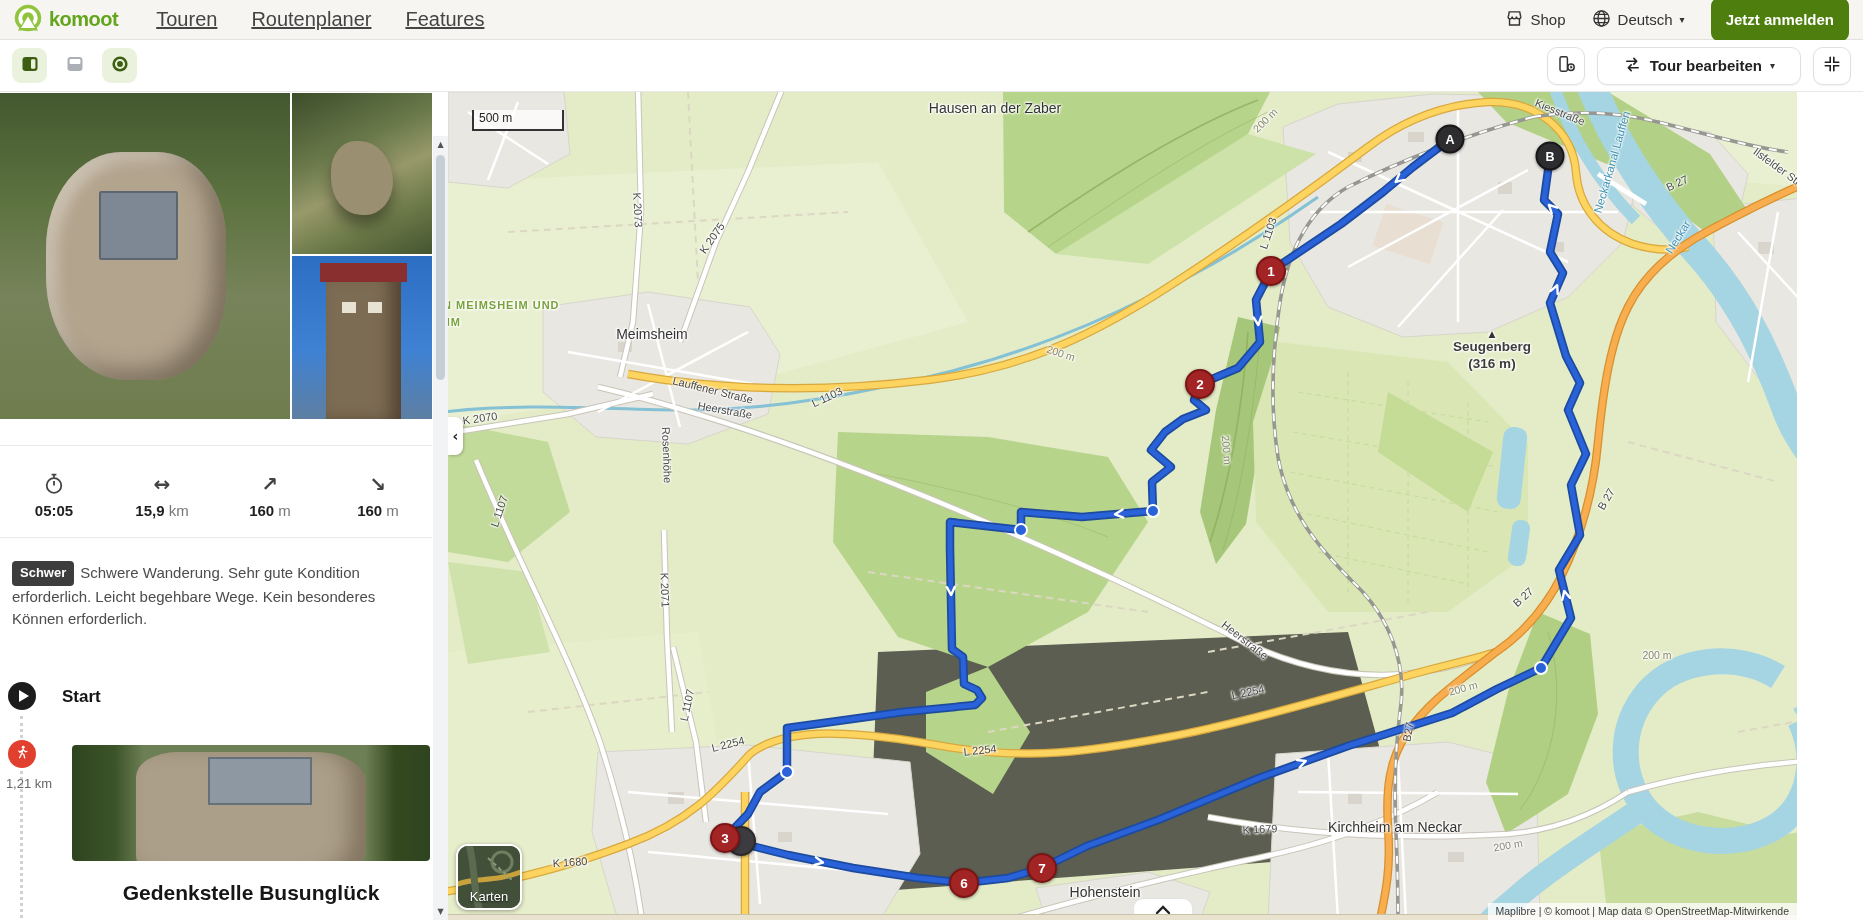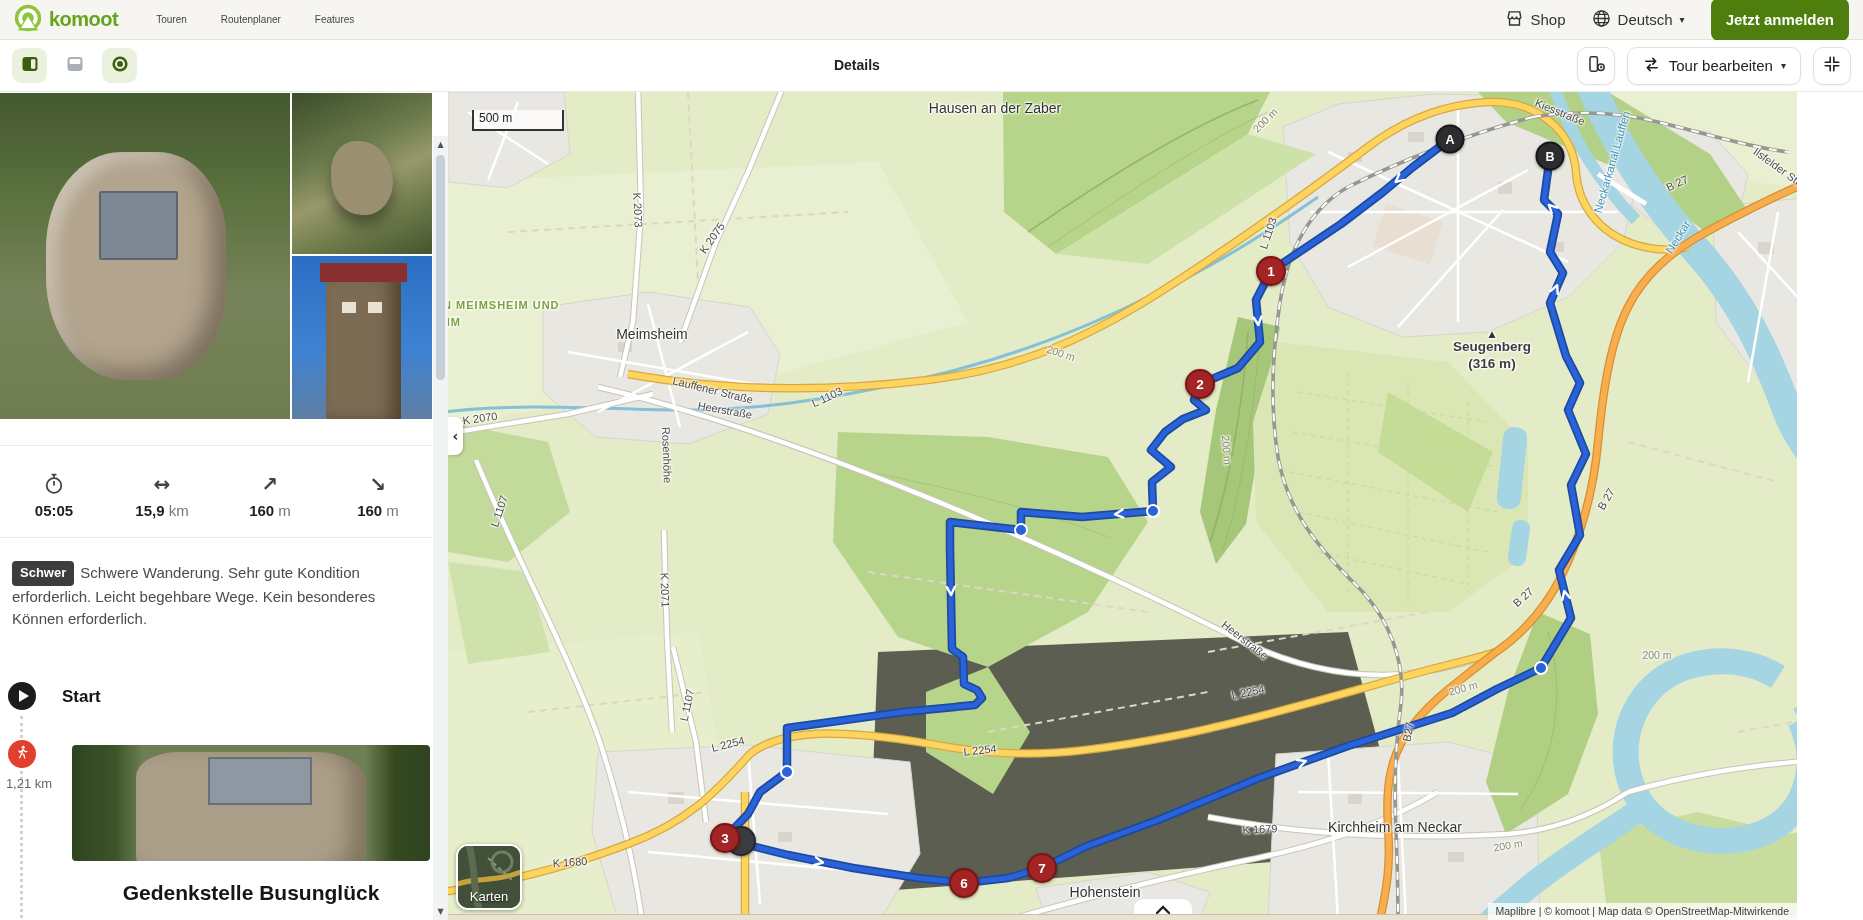--- a/index.html
+++ b/index.html
@@ -6,42 +6,42 @@
   .app{position:relative;width:1863px;height:920px;overflow:hidden;background:#fff;
        font-family:"Liberation Sans",sans-serif;color:#333;}
   .glyph{font-family:"DejaVu Sans",sans-serif;}
 
   
   .navbar{position:absolute;left:0;top:0;width:100%;height:40px;background:#f6f5f2;
           border-bottom:1px solid #e4e2dc;display:flex;align-items:center;box-sizing:border-box;padding:0 14px;}
   .brand{display:flex;align-items:center;gap:7px;cursor:pointer;}
   .brand-name{font-size:20px;font-weight:700;color:#64a51e;letter-spacing:-.5px;}
   .nav-links{display:flex;gap:34px;margin-left:38px;}
-  .nav-link{font-size:10px;color:#444;cursor:pointer;}
+  .nav-link{font-size:20px;color:#444;cursor:pointer;text-decoration:underline;}
   .nav-right{margin-left:auto;display:flex;align-items:center;gap:26px;}
   .nav-item{display:flex;align-items:center;gap:7px;font-size:15px;color:#333;cursor:pointer;}
   .caret{font-size:10px;color:#333;}
   .signup-btn{background:#4e7e0e;color:#ffffff;font-weight:700;font-size:15px;border:none;
           border-radius:8px;padding:13px 15px;cursor:pointer;}
 
   
   .toolbar{position:absolute;left:0;top:40px;width:100%;height:52px;background:#fff;
            border-bottom:1px solid #e8e8e8;display:flex;align-items:center;box-sizing:border-box;padding:0 12px;}
   .tb-left{display:flex;gap:10px;}
   .tb-toggle{width:35px;height:35px;border-radius:9px;display:flex;align-items:center;justify-content:center;
              border:none;background:transparent;cursor:pointer;}
   .tb-toggle.active{background:#eaf1dc;}
   .tb-center{flex:1;text-align:center;min-width:0;}
   .tb-title{font-size:14px;font-weight:700;color:#222;line-height:1.45;}
   .tb-sub{font-size:13px;color:#3c3c3c;line-height:1.3;}
   .tb-right{display:flex;align-items:center;gap:12px;}
   .tb-btn{height:38px;background:#fff;border:1px solid #e0e0e0;border-radius:10px;display:flex;
           align-items:center;justify-content:center;gap:8px;cursor:pointer;box-shadow:0 1px 2px rgba(0,0,0,.05);}
   .tb-btn.square{width:38px;}
-  .tb-btn.wide{padding:0 14px;font-size:15px;font-weight:400;color:#222;}
+  .tb-btn.wide{padding:0 25px;font-size:15px;font-weight:700;color:#222;}
 
   
   .sidebar{position:absolute;left:0;top:92px;width:448px;height:828px;background:#fff;overflow:hidden;}
   .photos{position:absolute;left:0;top:1px;width:432px;height:326px;display:grid;
           grid-template-columns:290px 140px;grid-template-rows:161px 163px;gap:2px;}
   .ph{position:relative;overflow:hidden;cursor:pointer;}
   .ph-main{grid-row:1/3;background:linear-gradient(180deg,#44582f 0%,#5d7340 34%,#77835a 62%,#6e7d4e 100%);}
   .ph-stone{position:absolute;left:16%;top:18%;width:62%;height:70%;background:#b3a48e;
             border-radius:42% 38% 40% 45%;box-shadow:inset -14px -10px 22px rgba(60,50,35,.45),inset 10px 8px 14px rgba(255,255,250,.35);}
   .ph-plaque{position:absolute;left:34%;top:30%;width:26%;height:20%;background:#7d8894;border:2px solid #5d6670;border-radius:2px;}
@@ -201,21 +201,20 @@
       <button class="tb-toggle active">
         <span>
           <svg width="20" height="20" viewBox="0 0 20 20">
             <circle cx="10" cy="10" r="7.6" fill="#3d5d10"></circle>
             <circle cx="10" cy="10" r="4" fill="none" stroke="#eaf1dc" stroke-width="2.1"></circle>
           </svg>
         </span>
       </button>
     </div>
     <div class="tb-center">
-      <div class="tb-title">Details</div>
     </div>
     <div class="tb-right">
       <button class="tb-btn square">
         <span>
           <svg width="20" height="20" viewBox="0 0 20 20" fill="none" stroke="#333" stroke-width="1.5">
             <rect x="4" y="2.8" width="7.4" height="14.4" rx="1.6"></rect>
             <circle cx="15" cy="13.2" r="3.2"></circle>
               <path d="M15,11.8 v1.6 h1.3"></path>
           </svg>
         </span>

